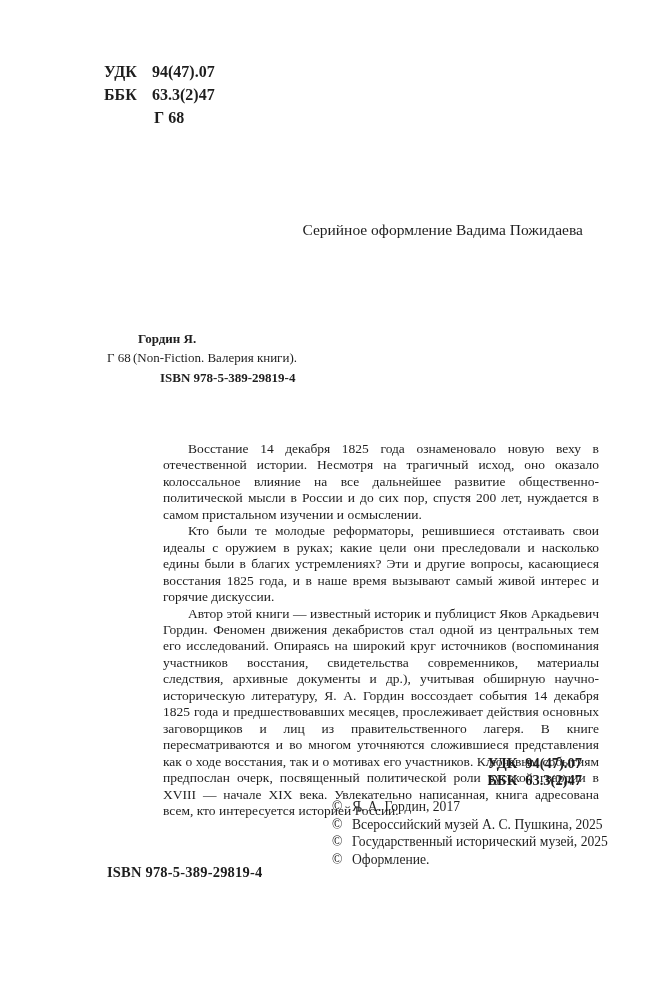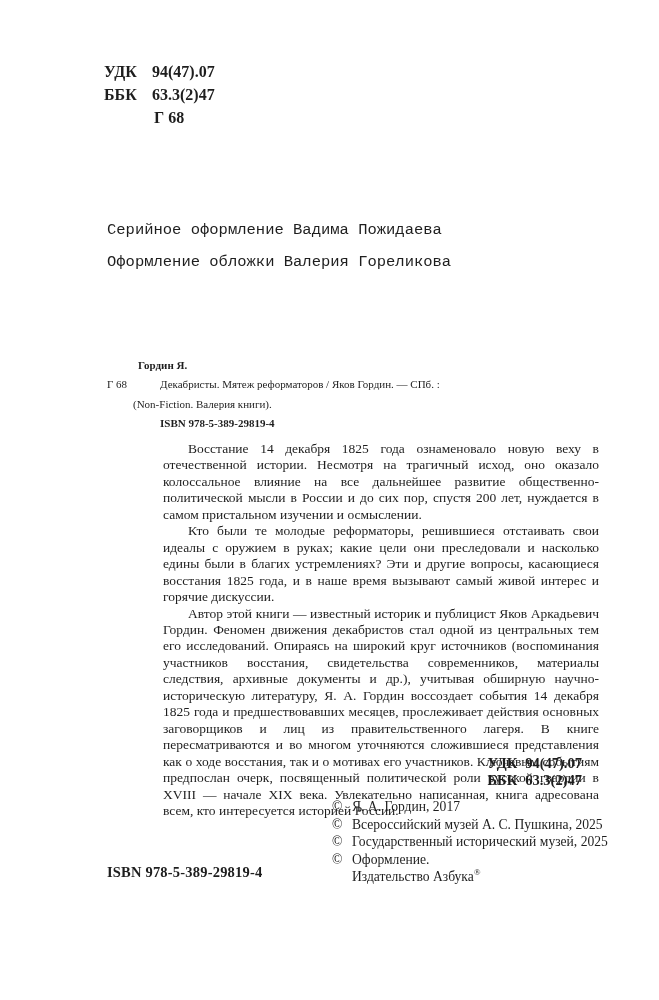--- a/index.html
+++ b/index.html
@@ -25,33 +25,32 @@
   .code-line { white-space: nowrap; }
   .code-label { display: inline-block; min-width: 48px; }
   .author-sign-top { padding-left: 50px; }
 
   
   .credits {
     position: absolute;
     left: 107px;
     top: 214px;
     width: 476px;
-    text-align: left;
+    text-align: right;
     font-size: 15.5px;
     line-height: 32px;
-    font-family: Liberation Mono, monospace;
   }
 
   
   .catalog {
     position: absolute;
     left: 107px;
-    top: 356px;
+    top: 329px;
     width: 476px;
-    font-size: 11px;
+    font-size: 13px;
     line-height: 19.3px;
   }
   .catalog-author { font-weight: bold; padding-left: 31px; }
   .catalog-entry-first { position: relative; padding-left: 53px; }
   .catalog-sign { position: absolute; left: 0; top: 0; }
   .catalog-cont { padding-left: 26px; }
   .catalog-isbn { padding-left: 53px; font-weight: bold; }
 
   
   .annotation {
@@ -111,28 +110,26 @@
       <span class="code-label">УДК</span><span>94(47).07</span>
     </div>
     <div class="code-line">
       <span class="code-label">ББК</span><span>63.3(2)47</span>
     </div>
     <div class="code-line author-sign-top">Г 68</div>
   </div>
 
   <div class="credits">
     <div>Серийное оформление Вадима Пожидаева</div>
-    <div>Оформление обложки Валерия Гореликова</div>
   </div>
 
   <div class="catalog">
     <div class="catalog-author">Гордин Я.</div>
     <div class="catalog-entry-first">
       <span class="catalog-sign">Г 68</span>
-      <span>Декабристы. Мятеж реформаторов / Яков Гордин. — СПб. :</span>
     </div>
     <div class="catalog-cont">(Non-Fiction. Валерия книги).</div>
     <div class="catalog-isbn">ISBN 978-5-389-29819-4</div>
   </div>
 
   <div class="annotation">
     <p>Восстание 14 декабря 1825 года ознаменовало новую веху в отечественной истории. Несмотря на трагичный исход, оно оказало колоссальное влияние на все дальнейшее развитие общественно-политической мысли в России и до сих пор, спустя 200 лет, нуждается в самом пристальном изучении и осмыслении.</p>
     <p>Кто были те молодые реформаторы, решившиеся отстаивать свои идеалы с оружием в руках; какие цели они преследовали и насколько едины были в благих устремлениях? Эти и другие вопросы, касающиеся восстания 1825 года, и в наше время вызывают самый живой интерес и горячие дискуссии.</p>
     <p>Автор этой книги — известный историк и публицист Яков Аркадьевич Гордин. Феномен движения декабристов стал одной из центральных тем его исследований. Опираясь на широкий круг источников (воспоминания участников восстания, свидетельства современников, материалы следствия, архивные документы и др.), учитывая обширную научно-историческую литературу, Я. А. Гордин воссоздает события 14 декабря 1825 года и предшествовавших месяцев, прослеживает действия основных заговорщиков и лиц из правительственного лагеря. В книге пересматриваются и во многом уточняются сложившиеся представления как о ходе восстания, так и о мотивах его участников. Ключевым событиям предпослан очерк, посвященный политической роли русской гвардии в XVIII — начале XIX века. Увлекательно написанная, книга адресована всем, кто интересуется историей России.</p>
   </div>
@@ -156,21 +153,17 @@
       <span>Всероссийский музей А. С. Пушкина, 2025</span>
     </div>
     <div class="c-line">
       <span class="c-mark">©</span>
       <span>Государственный исторический музей, 2025</span>
     </div>
     <div class="c-line">
       <span class="c-mark">©</span>
       <span>Оформление.</span>
     </div>
-    <div class="c-line">
-      <span class="c-mark"></span>
-      <span><span>Издательство Азбука</span><sup>®</sup></span>
-    </div>
   </div>
 
   <div class="bottom-isbn">ISBN 978-5-389-29819-4</div>
 
 </div>
 
 </body></html>

